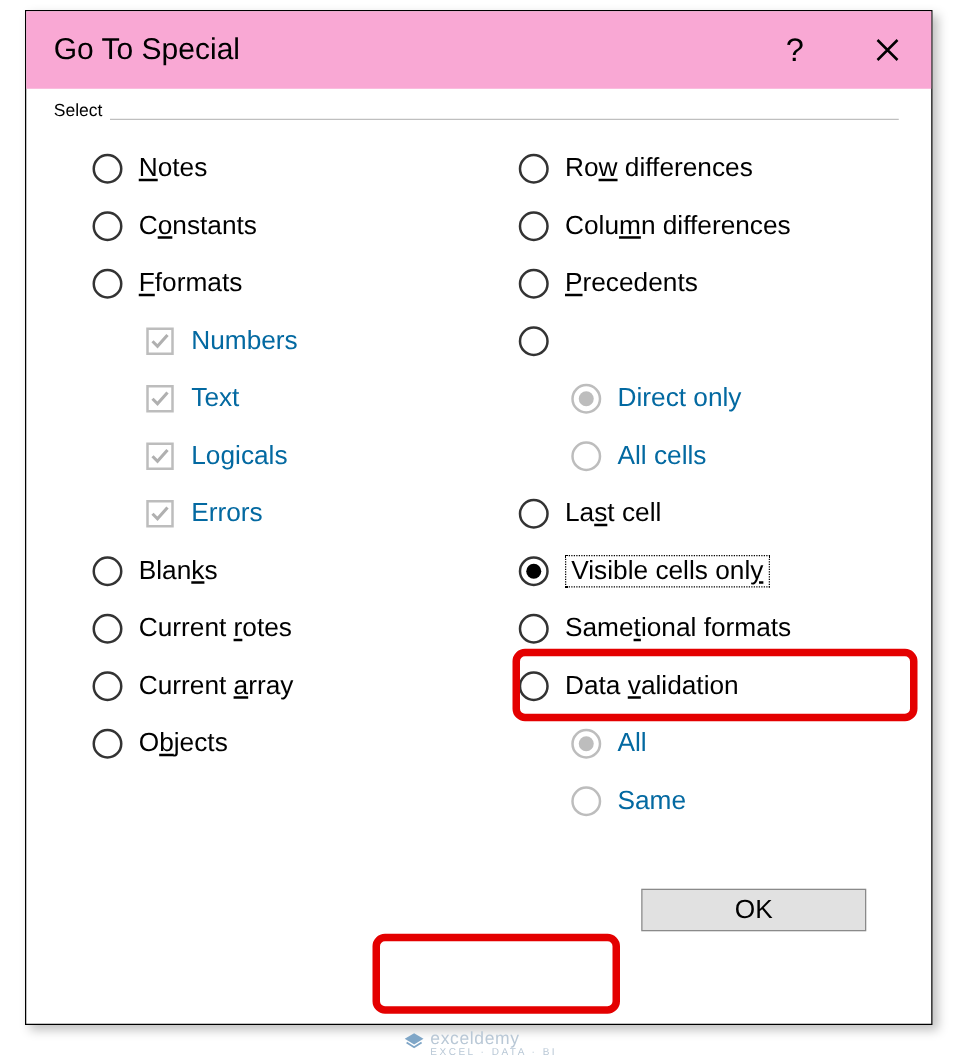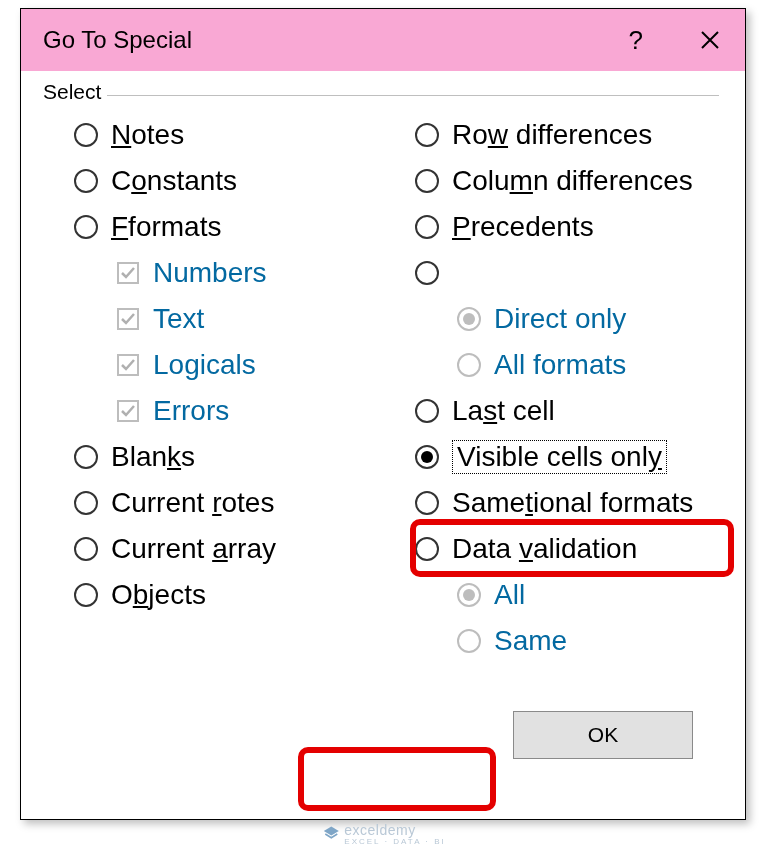--- a/index.html
+++ b/index.html
@@ -53,21 +53,21 @@
     border-top: 1px solid #bfbfbf;
     margin-top: 14px;
     padding-top: 16px;
     height: 588px;
   }
   .group-label {
     position:absolute;
     top:-16px; left:-4px;
     background:#fff;
     padding:0 6px 0 0;
-    font-size:21px;
+    font-size:14px;
     color:#000;
   }
   .cols {
     display:flex;
     gap: 10px;
   }
   .col { flex:1; }
   .opt {
     display:flex;
     align-items:center;
@@ -90,21 +90,21 @@
     content:"";display:block;width:12px;height:12px;border-radius:50%;background:#000;
   }
   .radio.disabled{ border-color:#bdbdbd; }
   .radio.disabled.selected::after{ background:#bdbdbd; }
   .chk {
     width:22px;height:22px;border:2px solid #a8a8a8;background:#fff;
     display:flex;align-items:center;justify-content:center;
   }
   .chk svg{width:16px;height:16px;}
   .chk.disabled{ border-color:#bdbdbd; }
-  .lbl { font-size:28px; color:#000; white-space:nowrap; }
+  .lbl { font-size:21px; color:#000; white-space:nowrap; }
   .lbl.disabled { color:#0369a1; }
   .lbl .u { text-decoration: underline; }
   .focus-rect {
     border:1px dotted #000;
     padding: 0 4px;
     display:inline-block;
   }
   .hl {
     position:absolute;
     border:6px solid #e40000;
@@ -116,21 +116,21 @@
     z-index:5;
   }
   .btnrow {
     display:flex;
     justify-content:flex-end;
     gap: 24px;
     padding: 0 26px 0 0;
     margin-top: 28px;
   }
   .btn {
-    width: 180px; height: 48px;
+    width: 180px; height: 34px;
     border:1px solid #8a8a8a;
     background:#e1e1e1;
     font-size:21px;
     display:flex;align-items:center;justify-content:center;
     cursor:pointer;
     position:relative;
   }
   .hl-ok {
     left: 277px; top: 738px; width:198px; height:64px;
     z-index:5;
@@ -289,21 +289,21 @@
           <div class="opt sub">
             <span class="ctrl">
                 <span class="radio disabled selected"></span>
               </span>
             <span class="lbl disabled">Direct only</span>
           </div>
           <div class="opt sub">
             <span class="ctrl">
                 <span class="radio disabled"></span>
               </span>
-            <span class="lbl disabled">All formats</span>
+            <span class="lbl disabled">All cells</span>
           </div>
 
           <div class="opt">
             <span class="ctrl">
                 <span class="radio"></span>
               </span>
             <span class="lbl"><span>La</span><span class="u">s</span><span>t cell</span></span>
           </div>
 
           <div class="opt">

